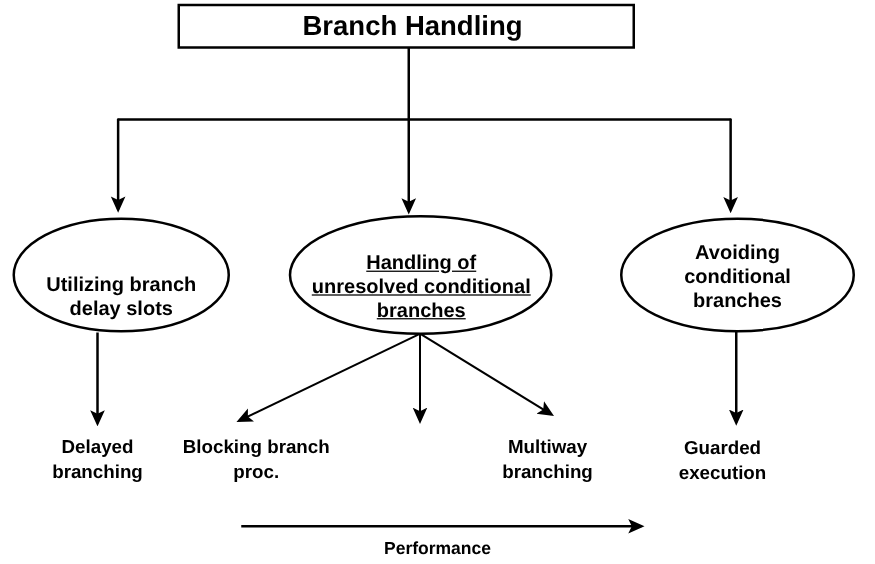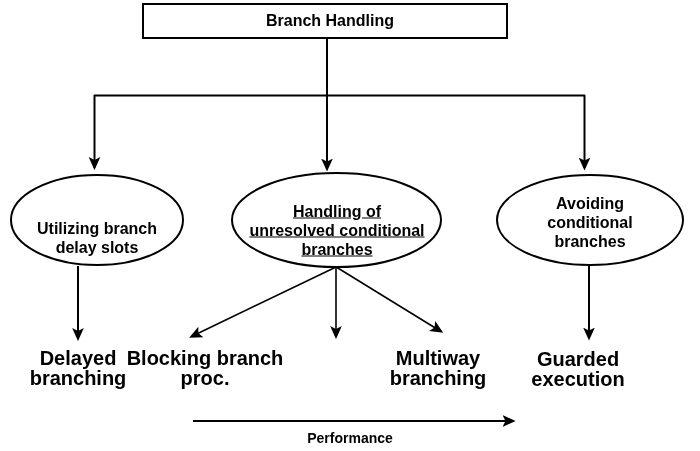--- a/index.html
+++ b/index.html
@@ -14,23 +14,23 @@
   }
   .stage svg { position:absolute; left:0; top:0; color:var(--ink); }
   .lbl {
     position:absolute;
     transform:translate(-50%,-50%);
     text-align:center;
     white-space:pre-line;
     font-weight:700;
     color:var(--ink);
   }
-  .lbl.title { font-size:16px; line-height:20px; }
+  .lbl.title { font-size:22px; line-height:20px; }
   .lbl.node  { font-size:16px; line-height:19px; }
-  .lbl.leaf  { font-size:20px; line-height:20px; }
+  .lbl.leaf  { font-size:15px; line-height:20px; }
   .lbl.axis  { font-size:14px; line-height:20px; }
 </style>
 </head>
 <body>
 
 <div class="stage">
 
   <svg width="700" height="451" viewBox="0 0 700 451">
     <defs>
       <marker id="arrow" markerUnits="userSpaceOnUse" viewBox="0 0 10 10" markerWidth="13" markerHeight="13" refX="8" refY="5" orient="auto-start-reverse">

